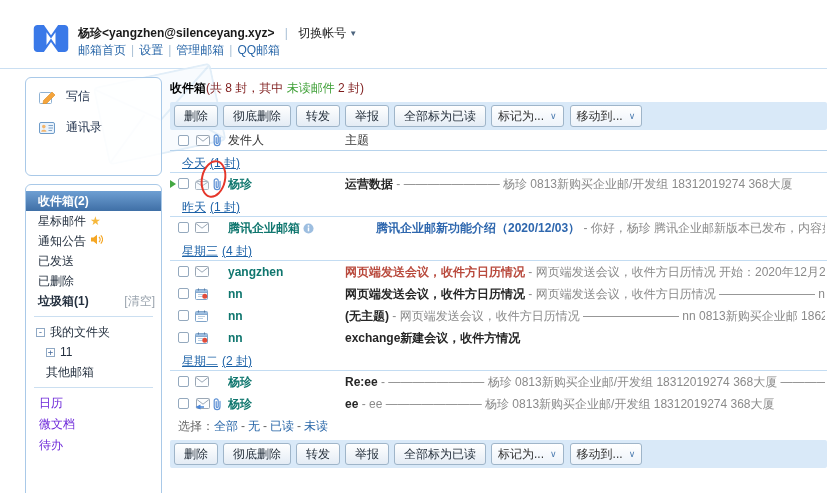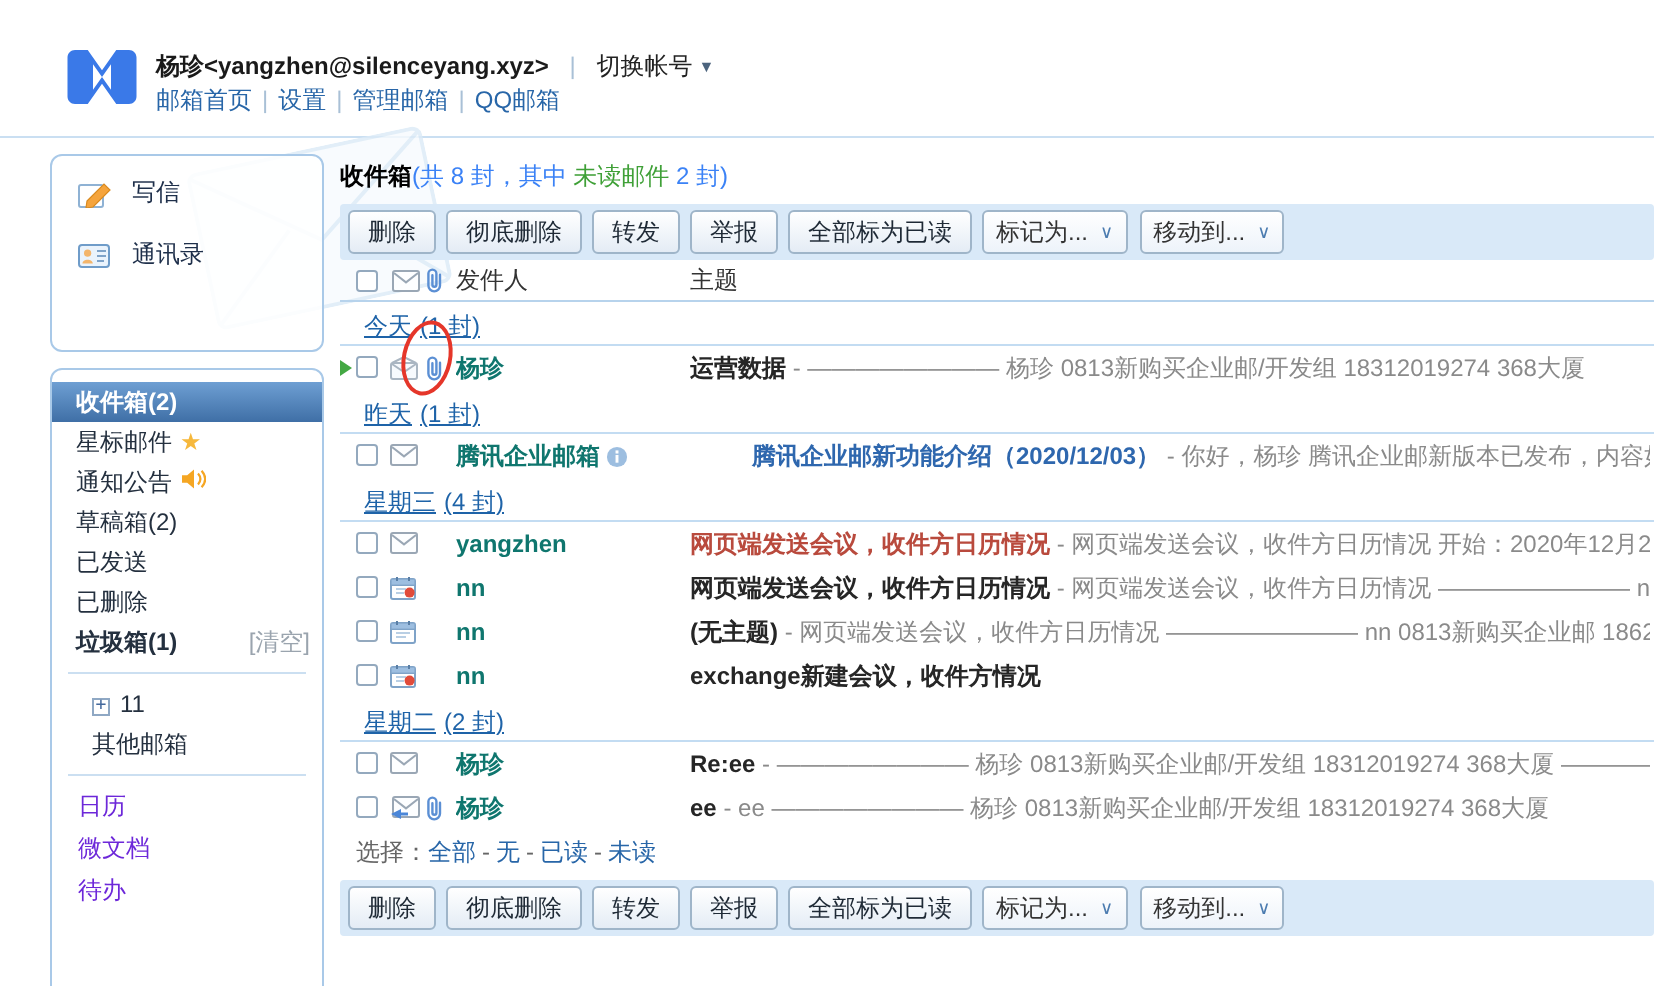--- a/index.html
+++ b/index.html
@@ -43,21 +43,21 @@
   .tree-item.indent { padding-left:20px; }
   .expander { display:inline-block; width:9px; height:9px; border:1px solid #8FA8C4; background:#fff;
               color:#44699C; font-size:9px; line-height:7px; text-align:center; margin-right:5px;
               vertical-align:1px; font-family:"DejaVu Sans Mono",monospace; }
   .app-item { height:21px; line-height:21px; padding-left:13px; color:#6d28d9; cursor:pointer; }
 
   
   main { position:absolute; left:170px; top:80px; width:657px; z-index:1; }
   .m-title { height:17px; line-height:16px; white-space:nowrap; }
   .t-box { font-weight:bold; color:#000; }
-  .t-mid,.t-suffix { color:#3b82f6; }
+  .t-mid,.t-suffix { color:#7f1d1d; }
   .t-unread { color:#3FA037; }
 
   .toolbar { margin-top:5px; background:#D9E9F8; padding:3px 0 3px 4px; display:flex; align-items:center; border-radius:2px; }
   .btn { height:22px; line-height:20px; padding:0 9px; border:1px solid #9FB5C9; border-radius:3px;
          background:linear-gradient(#FFFFFF,#E4ECF5); margin-right:5px; color:#1f2a36; cursor:pointer;
          font-size:12px; white-space:nowrap; font-family:inherit; }
   .dropdown { height:22px; border:1px solid #9FB5C9; border-radius:3px; background:linear-gradient(#FFFFFF,#EDF3FA);
               margin-right:6px; display:inline-flex; align-items:center; padding:0 6px; color:#333;
               min-width:68px; justify-content:space-between; cursor:pointer; }
   .dropdown .arrow { color:#4C7CB0; font-size:9px; margin-left:6px; }
@@ -146,25 +146,25 @@
         <span>通讯录</span>
       </div>
     </div>
   <div class="sbox sbox-folders">
       <div class="folder-item selected"><span>收件箱(2)</span></div>
       <div class="folder-item"><span>星标邮件</span><span class="ficon"><span style="color:#F6B83C;font-size:12px;">★</span></span></div>
       <div class="folder-item"><span>通知公告</span><span class="ficon"><svg width="13" height="11" viewBox="0 0 13 11">
             <path d="M1 3.6 h2.6 L7 0.8 v9.4 L3.6 7.4 H1 z" fill="#F5A623"></path>
             <path d="M9 2.8 q2.4 2.7 0 5.4 M10.8 1.4 q3.6 4.1 0 8.2" stroke="#F5A623" fill="none" stroke-width="1.1"></path>
           </svg></span></div>
-      <div class="folder-item"><span>草稿箱(2)</span></div>
       <div class="folder-item"><span>已发送</span></div>
       <div class="folder-item"><span>已删除</span></div>
       <div class="folder-item bold"><span>垃圾箱(1)</span><span class="action">[清空]</span></div>
       <div class="sdivider"></div>
+      <div class="tree-item"><span class="expander">-</span><span>我的文件夹</span></div>
       <div class="tree-item indent"><span class="expander">+</span><span>11</span></div>
       <div class="tree-item indent"><span>其他邮箱</span></div>
       <div class="sdivider"></div>
       <div class="app-item">日历</div>
       <div class="app-item">微文档</div>
       <div class="app-item">待办</div>
     </div>
 </aside>
 
 <main>

